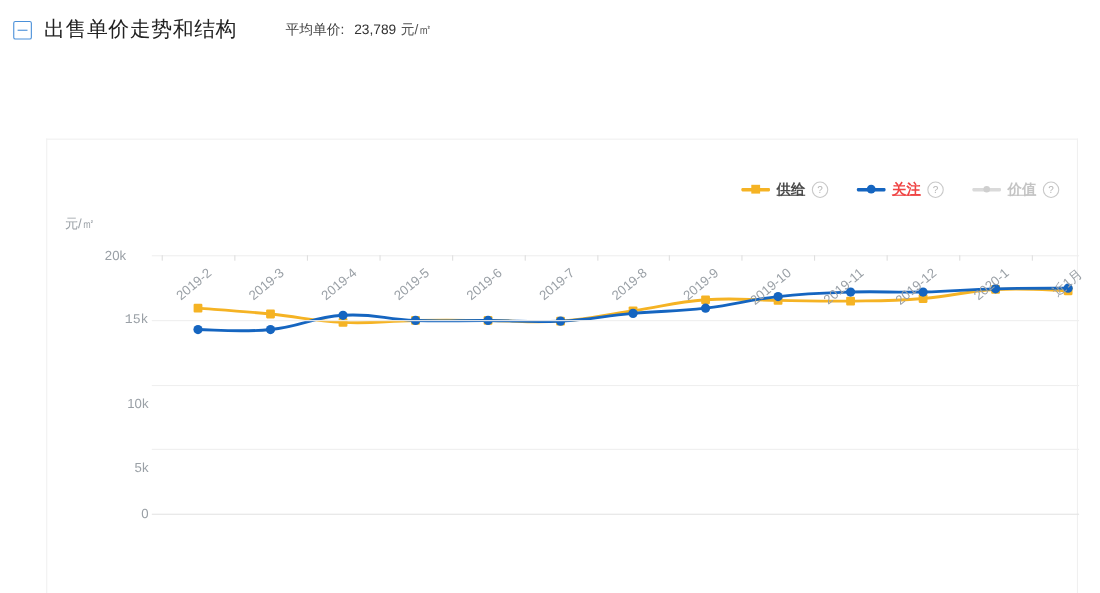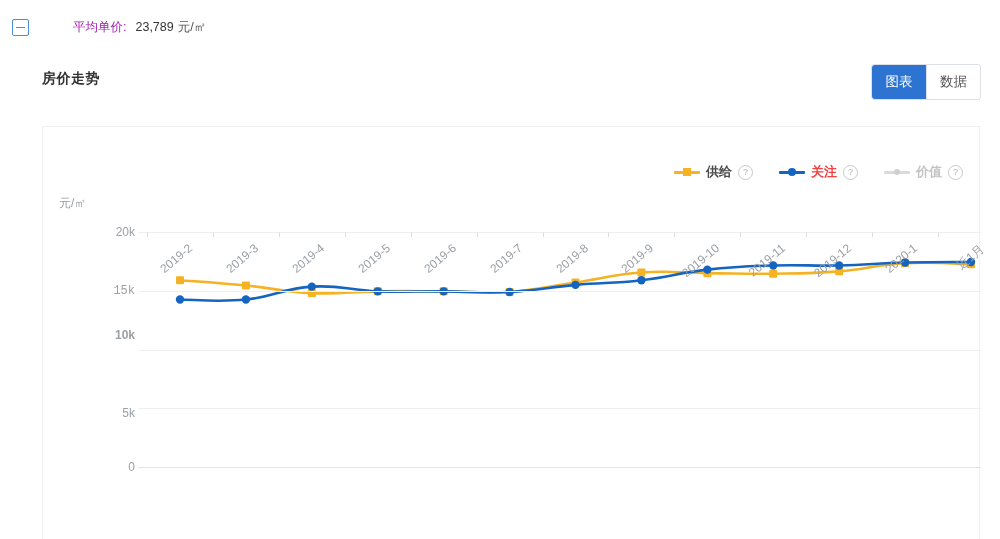--- a/index.html
+++ b/index.html
@@ -58,21 +58,21 @@
     white-space: nowrap;
   }
   .avg-price {
     margin-left: 44px;
     font-size: 12.5px;
     color: #555;
     white-space: nowrap;
     display: flex;
     align-items: baseline;
   }
-  .avg-price .label { color: #a21caf; }
+  .avg-price .label { color: #404040; }
   .avg-price .value {
     margin-left: 9px;
     color: #333;
   }
   .avg-price .unit {
     margin-left: 4px;
     color: #555;
   }
 
   
@@ -169,21 +169,21 @@
     height: 3px;
     border-radius: 1px;
   }
   .legend-mark .dot {
     position: absolute;
     left: 9px;
     top: 2px;
     width: 8px;
     height: 8px;
   }
-  .legend-label { margin-right: 6px; }
+  .legend-label { margin-right: 6px; text-decoration: underline; }
   .legend-help {
     width: 13px;
     height: 13px;
     border-radius: 50%;
     border: 1px solid #c9c9c9;
     color: #b5b5b5;
     font-size: 9px;
     font-weight: normal;
     line-height: 12px;
     text-align: center;
@@ -257,34 +257,28 @@
     overflow: visible;
   }
 </style>
 </head>
 <body>
 
 <div class="page">
 
   <div class="section-header">
     <div class="collapse-icon"></div>
+    <div class="section-title">出售单价走势和结构</div>
     <div class="avg-price">
       <span class="label">平均单价:</span>
       <span class="value">23,789</span>
       <span class="unit">元/㎡</span>
     </div>
   </div>
 
-  <div class="sub-header">
-    <div class="chart-title">房价走势</div>
-    <div class="tab-group">
-      <div class="tab active">图表</div>
-      <div class="tab">数据</div>
-    </div>
-  </div>
 
   <div class="chart-panel">
     <div class="chart-area">
 
       <div class="legend">
         <div class="legend-item supply">
           <span class="legend-mark">
             <span class="bar" style="background:#f5b324"></span>
             <span class="dot" style="background:#f5b324"></span>
           </span>
@@ -338,27 +332,27 @@
             <circle cx="503.4166666666667" cy="48.17499999999998" r="4.2" fill="#1565c0"></circle>
             <circle cx="569.3333333333334" cy="37.599999999999994" r="4.2" fill="#1565c0"></circle>
             <circle cx="635.25" cy="33.48749999999998" r="4.2" fill="#1565c0"></circle>
             <circle cx="701.1666666666667" cy="33.48749999999998" r="4.2" fill="#1565c0"></circle>
             <circle cx="767.0833333333334" cy="30.55000000000001" r="4.2" fill="#1565c0"></circle>
             <circle cx="833" cy="29.962499999999977" r="4.2" fill="#1565c0"></circle>
           </svg>
       <div class="axis-base" style="top: 235px;"></div>
           <div class="y-tick-label" style="top: 235px;">0</div>
           <div class="grid-line" style="top: 176.25px;"></div>
-          <div class="y-tick-label" style="top: 181px;">5k</div>
+          <div class="y-tick-label" style="top: 193px;">5k</div>
           <div class="grid-line" style="top: 117.5px;"></div>
-          <div class="y-tick-label" style="top: 103px; font-weight: bold;">10k</div>
+          <div class="y-tick-label" style="top: 135px;">10k</div>
           <div class="grid-line" style="top: 58.75px;"></div>
           <div class="y-tick-label" style="top: 58.75px; font-family: Liberation Mono, monospace;">15k</div>
           <div class="grid-line" style="top: 0px;"></div>
-          <div class="y-tick-label" style="top: 0px;">20k</div>
+          <div class="y-tick-label" style="top: 0px; text-align: center;">20k</div>
           <div class="x-tick" style="left: 9px;"></div>
           <div class="x-label" style="left: -10px; width: 58px;">2019-2</div>
           <div class="x-tick" style="left: 74.9167px;"></div>
           <div class="x-label" style="left: 55.9167px; width: 58px;">2019-3</div>
           <div class="x-tick" style="left: 140.833px;"></div>
           <div class="x-label" style="left: 121.833px; width: 58px;">2019-4</div>
           <div class="x-tick" style="left: 206.75px;"></div>
           <div class="x-label" style="left: 187.75px; width: 58px;">2019-5</div>
           <div class="x-tick" style="left: 272.667px;"></div>
           <div class="x-label" style="left: 253.667px; width: 58px;">2019-6</div>

